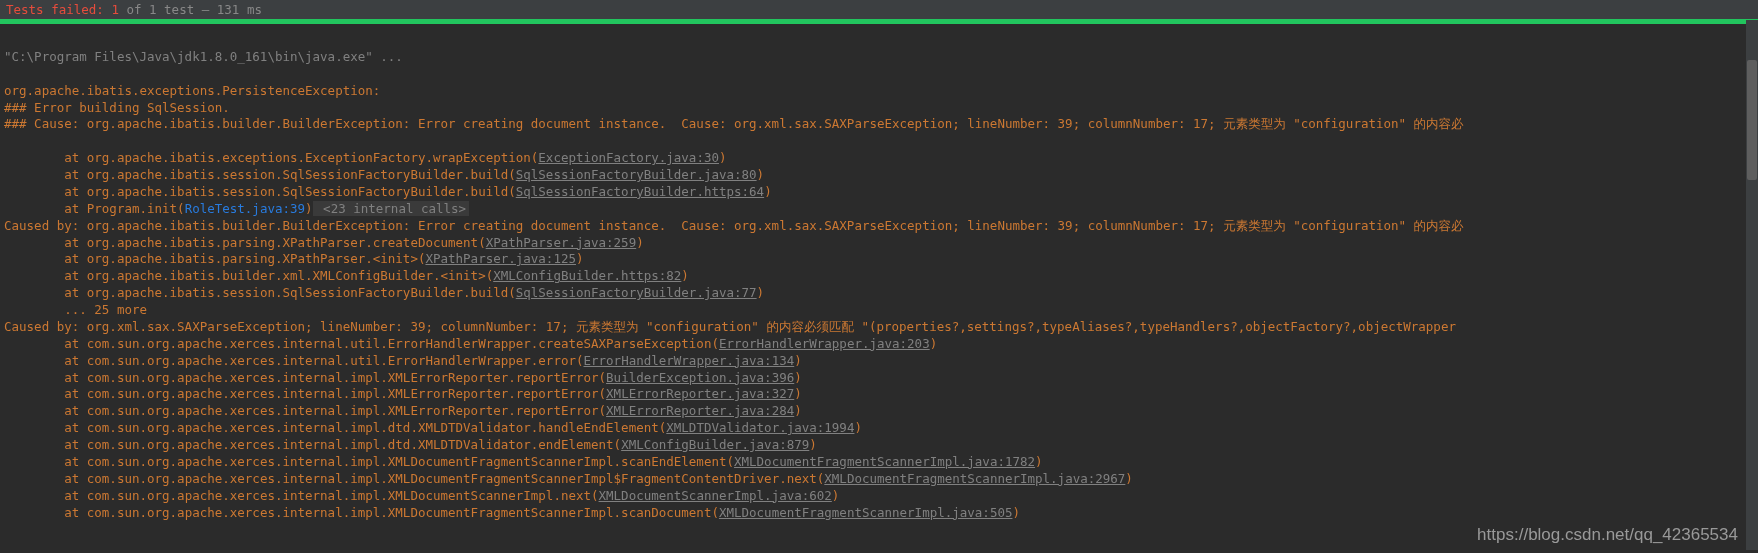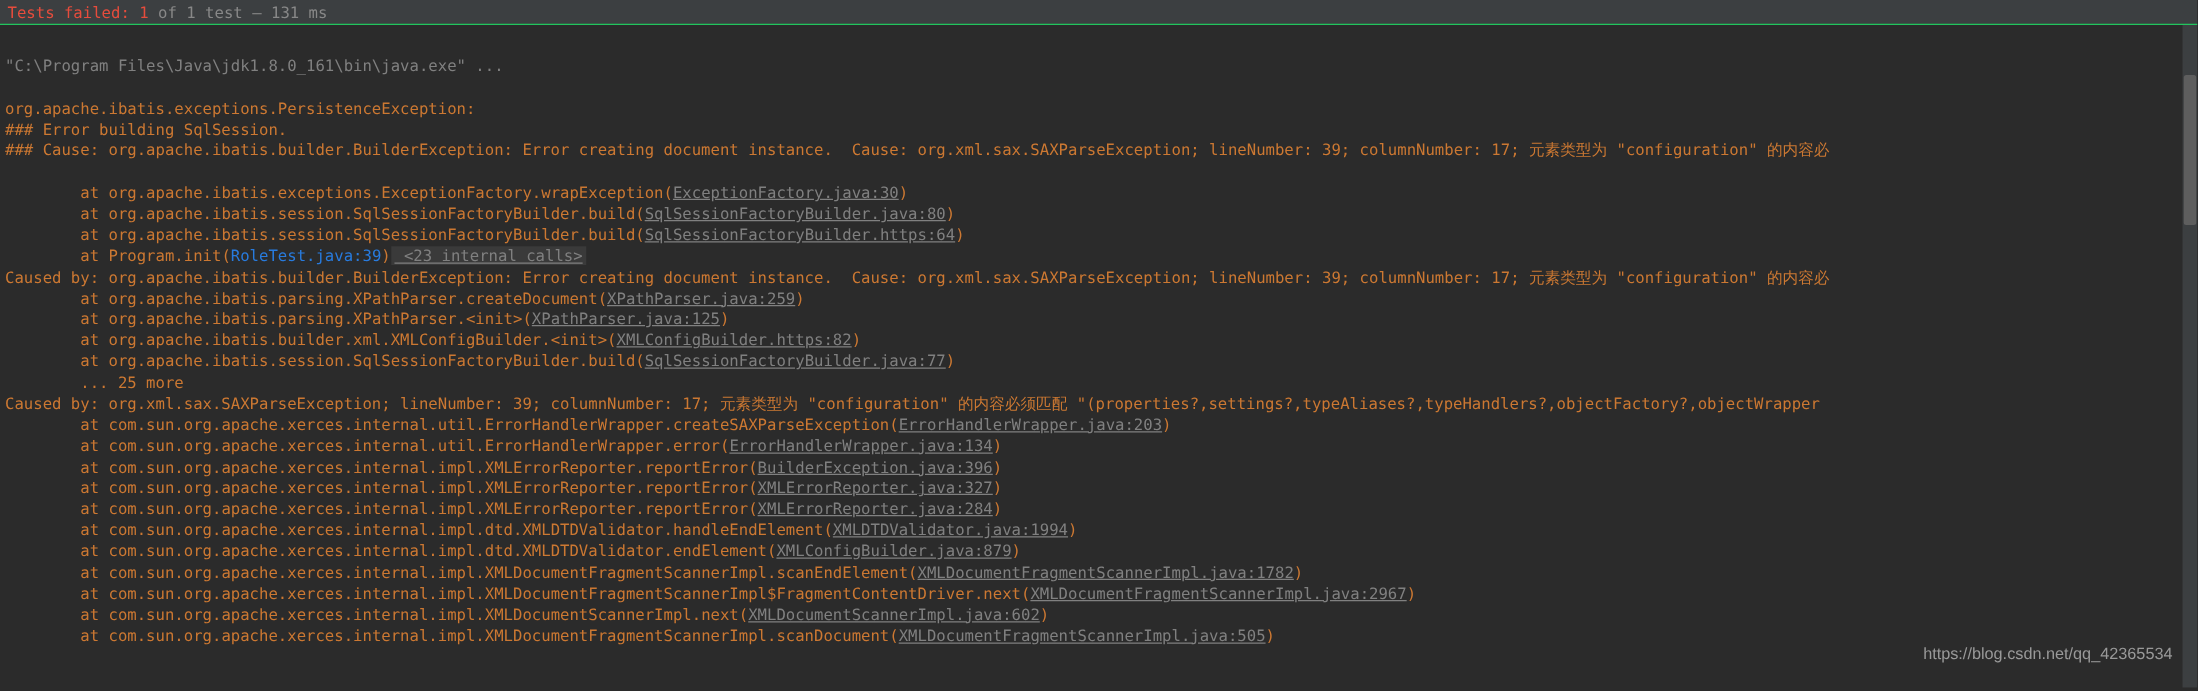--- a/index.html
+++ b/index.html
@@ -10,21 +10,21 @@
       color: #a9b7c6;
       overflow-x: auto;
       width: 1758px;
       height: 553px;
       position: relative;
     }
     .header {
       background: #3c3f41;
       padding: 2px 6px;
       color: #888;
-      border-bottom: 1px solid #22c55e;
+      border-bottom: 5px solid #22c55e;
     }
     .header .failed { color: #e74c3c; }
     .content {
       padding: 8px 4px;
       line-height: 1.35;
       white-space: pre;
     }
     .cmd-line { color: #808080; }
     .error-text { color: #cc7832; }
     .link {
@@ -33,45 +33,44 @@
     }
     .file-link {
       color: #808080;
       text-decoration: underline;
       margin-top: 32px;
     }
     .internal-calls {
       color: #808080;
       background: #3a3a3a;
       padding: 0 3px;
-      text-decoration: underline;
     }
     .scrollbar-track {
       position: absolute;
       right: 0;
       top: 20px;
       width: 12px;
       height: 530px;
       background: #3c3f41;
     }
     .scrollbar-thumb {
       position: absolute;
       width: 10px;
       left: 1px;
       top: 40px;
       height: 120px;
       background: #5e5e5e;
       border-radius: 2px;
     }
     .watermark {
       position: absolute;
-      bottom: 23px;
+      bottom: 8px;
       right: 20px;
       color: #999;
-      font-size: 13px;
+      font-size: 17px;
       font-family: Arial, sans-serif;
     }
   </style>
 </head>
 <body>
 
 <div class="header">
   <span class="failed">Tests failed:</span>
   <span class="failed">1</span>
   <span>of</span>

